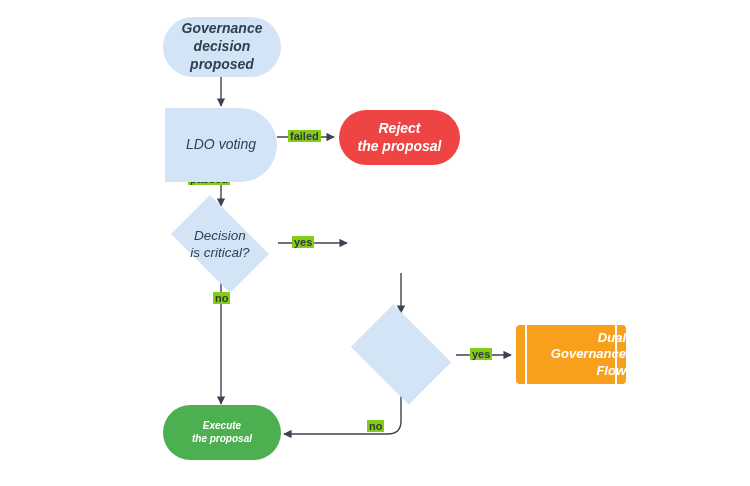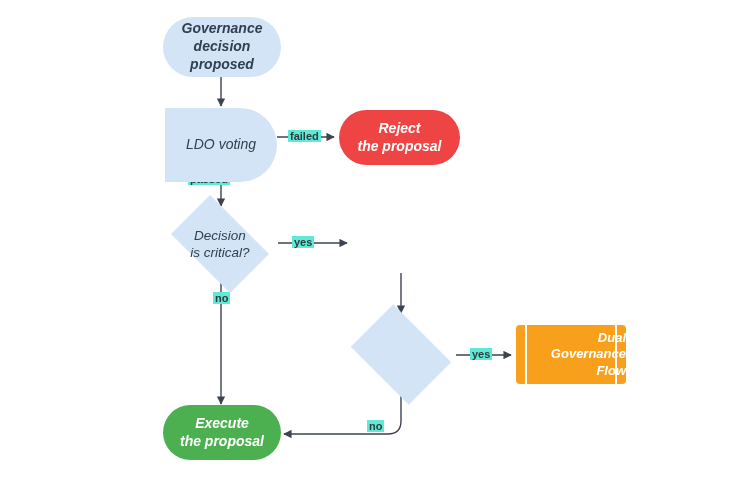--- a/index.html
+++ b/index.html
@@ -83,21 +83,21 @@
   .fill-amber  { background: #f8a01c; color: #ffffff; }
 
   .bold { font-weight: bold; }
 
   .edge-label {
     position: absolute;
     font-family: "Liberation Sans", sans-serif;
     font-size: 11px;
     font-weight: bold;
     color: #33393f;
-    background: #5eead4;
+    background: #84cc16;
     padding: 0 2px;
     white-space: nowrap;
   }
 </style>
 </head>
 <body>
 
 <div id="canvas">
 
   <svg id="edges" viewBox="0 0 750 486" xmlns="http://www.w3.org/2000/svg">
@@ -163,18 +163,18 @@
   </div>
 
   <div class="node shape-subprocess fill-amber bold" style="left:516px; top:325px; width:110px; height:59px; font-size:13px; position:absolute;text-align:right;">
     <span class="bar-l"></span>
     <span class="bar-r"></span>
     <span class="label">Dual
 Governance
 Flow</span>
   </div>
 
-  <div class="node shape-stadium fill-green bold" style="left:163px; top:405px; width:118px; height:55px; font-size:14px;">
+  <div class="node shape-stadium fill-green bold" style="left:163px; top:405px; width:118px; height:55px; font-size:10px;">
     <span class="label">Execute
 the proposal</span>
   </div>
 
 </div>
 
 </body></html>

